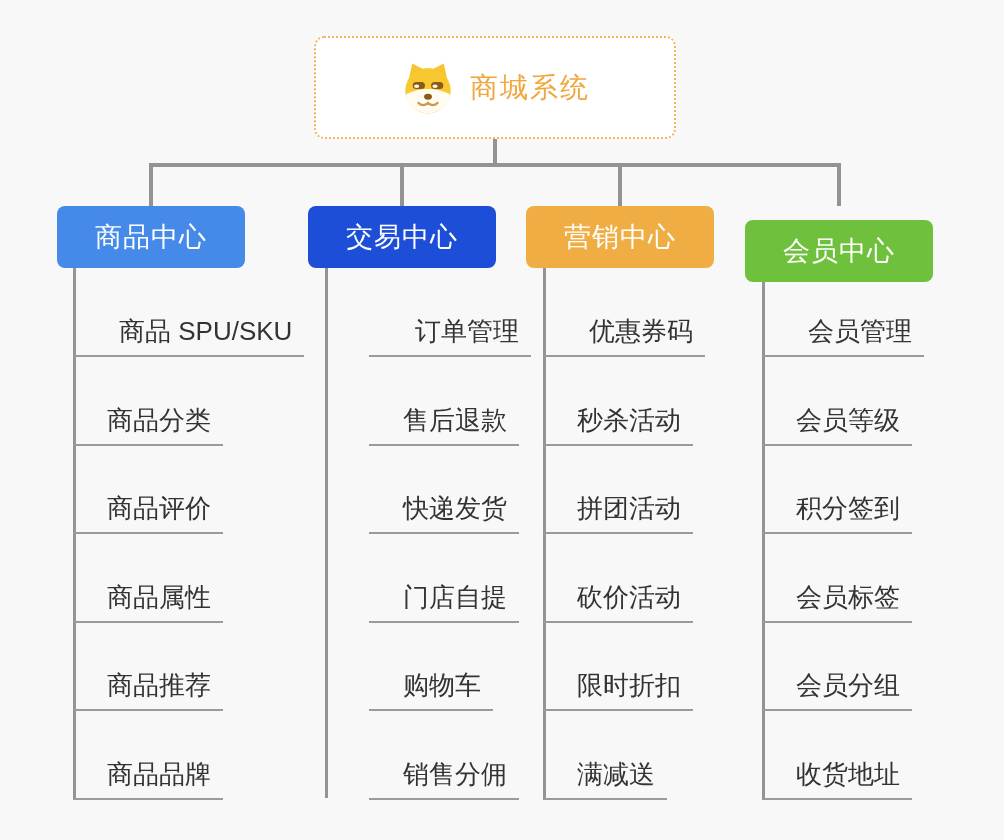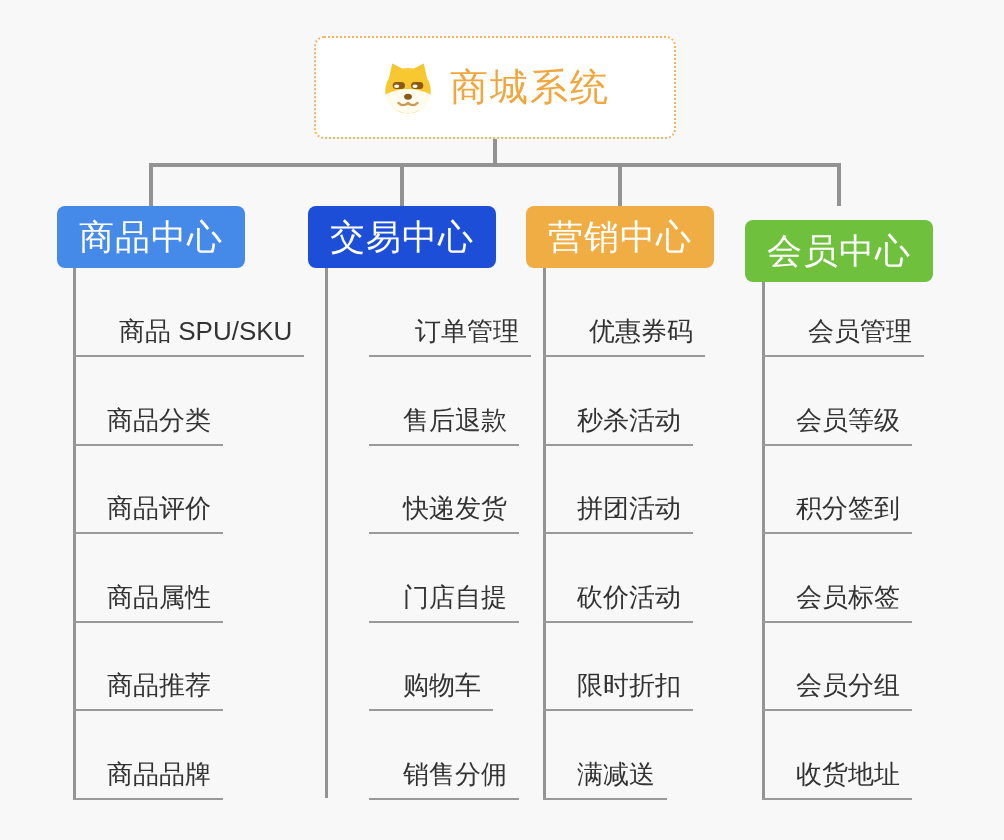--- a/index.html
+++ b/index.html
@@ -23,21 +23,21 @@
     background:#ffffff;
     border:2px dotted #f4b45c;
     border-radius:10px;
     display:flex;
     align-items:center;
     justify-content:center;
     gap:14px;
     cursor:pointer;
   }
   .root-title{
-    font-size:38px;
+    font-size:28px;
     letter-spacing:2px;
   }
   .dog-icon{width:56px;height:56px;display:block;}
   
   .line{position:absolute;background:#939393;}
   .v-root{left:493px;top:139px;width:4px;height:25px;}
   .h-main{left:149px;top:163px;width:692px;height:4px;}
   .drop{top:164px;width:4px;height:42px;}
   .drop.d0{left:149px;}
   .drop.d1{left:400px;}
@@ -48,21 +48,21 @@
   .trunk.c1{left:325px;}
   .trunk.c2{left:543px;}
   .trunk.c3{left:762px;}
   
   .hdr{
     position:absolute;
     top:206px;
     width:188px; height:62px;
     border-radius:8px;
     color:#ffffff;
-    font-size:35px;
+    font-size:27px;
     display:flex;
     align-items:center;
     justify-content:center;
     letter-spacing:1px;
     cursor:pointer;
   }
   .hdr.h0{left:57px;}
   .hdr.h1{left:308px;}
   .hdr.h2{left:526px;text-align:center;}
   .hdr.h3{left:745px;margin-top:14px;}

